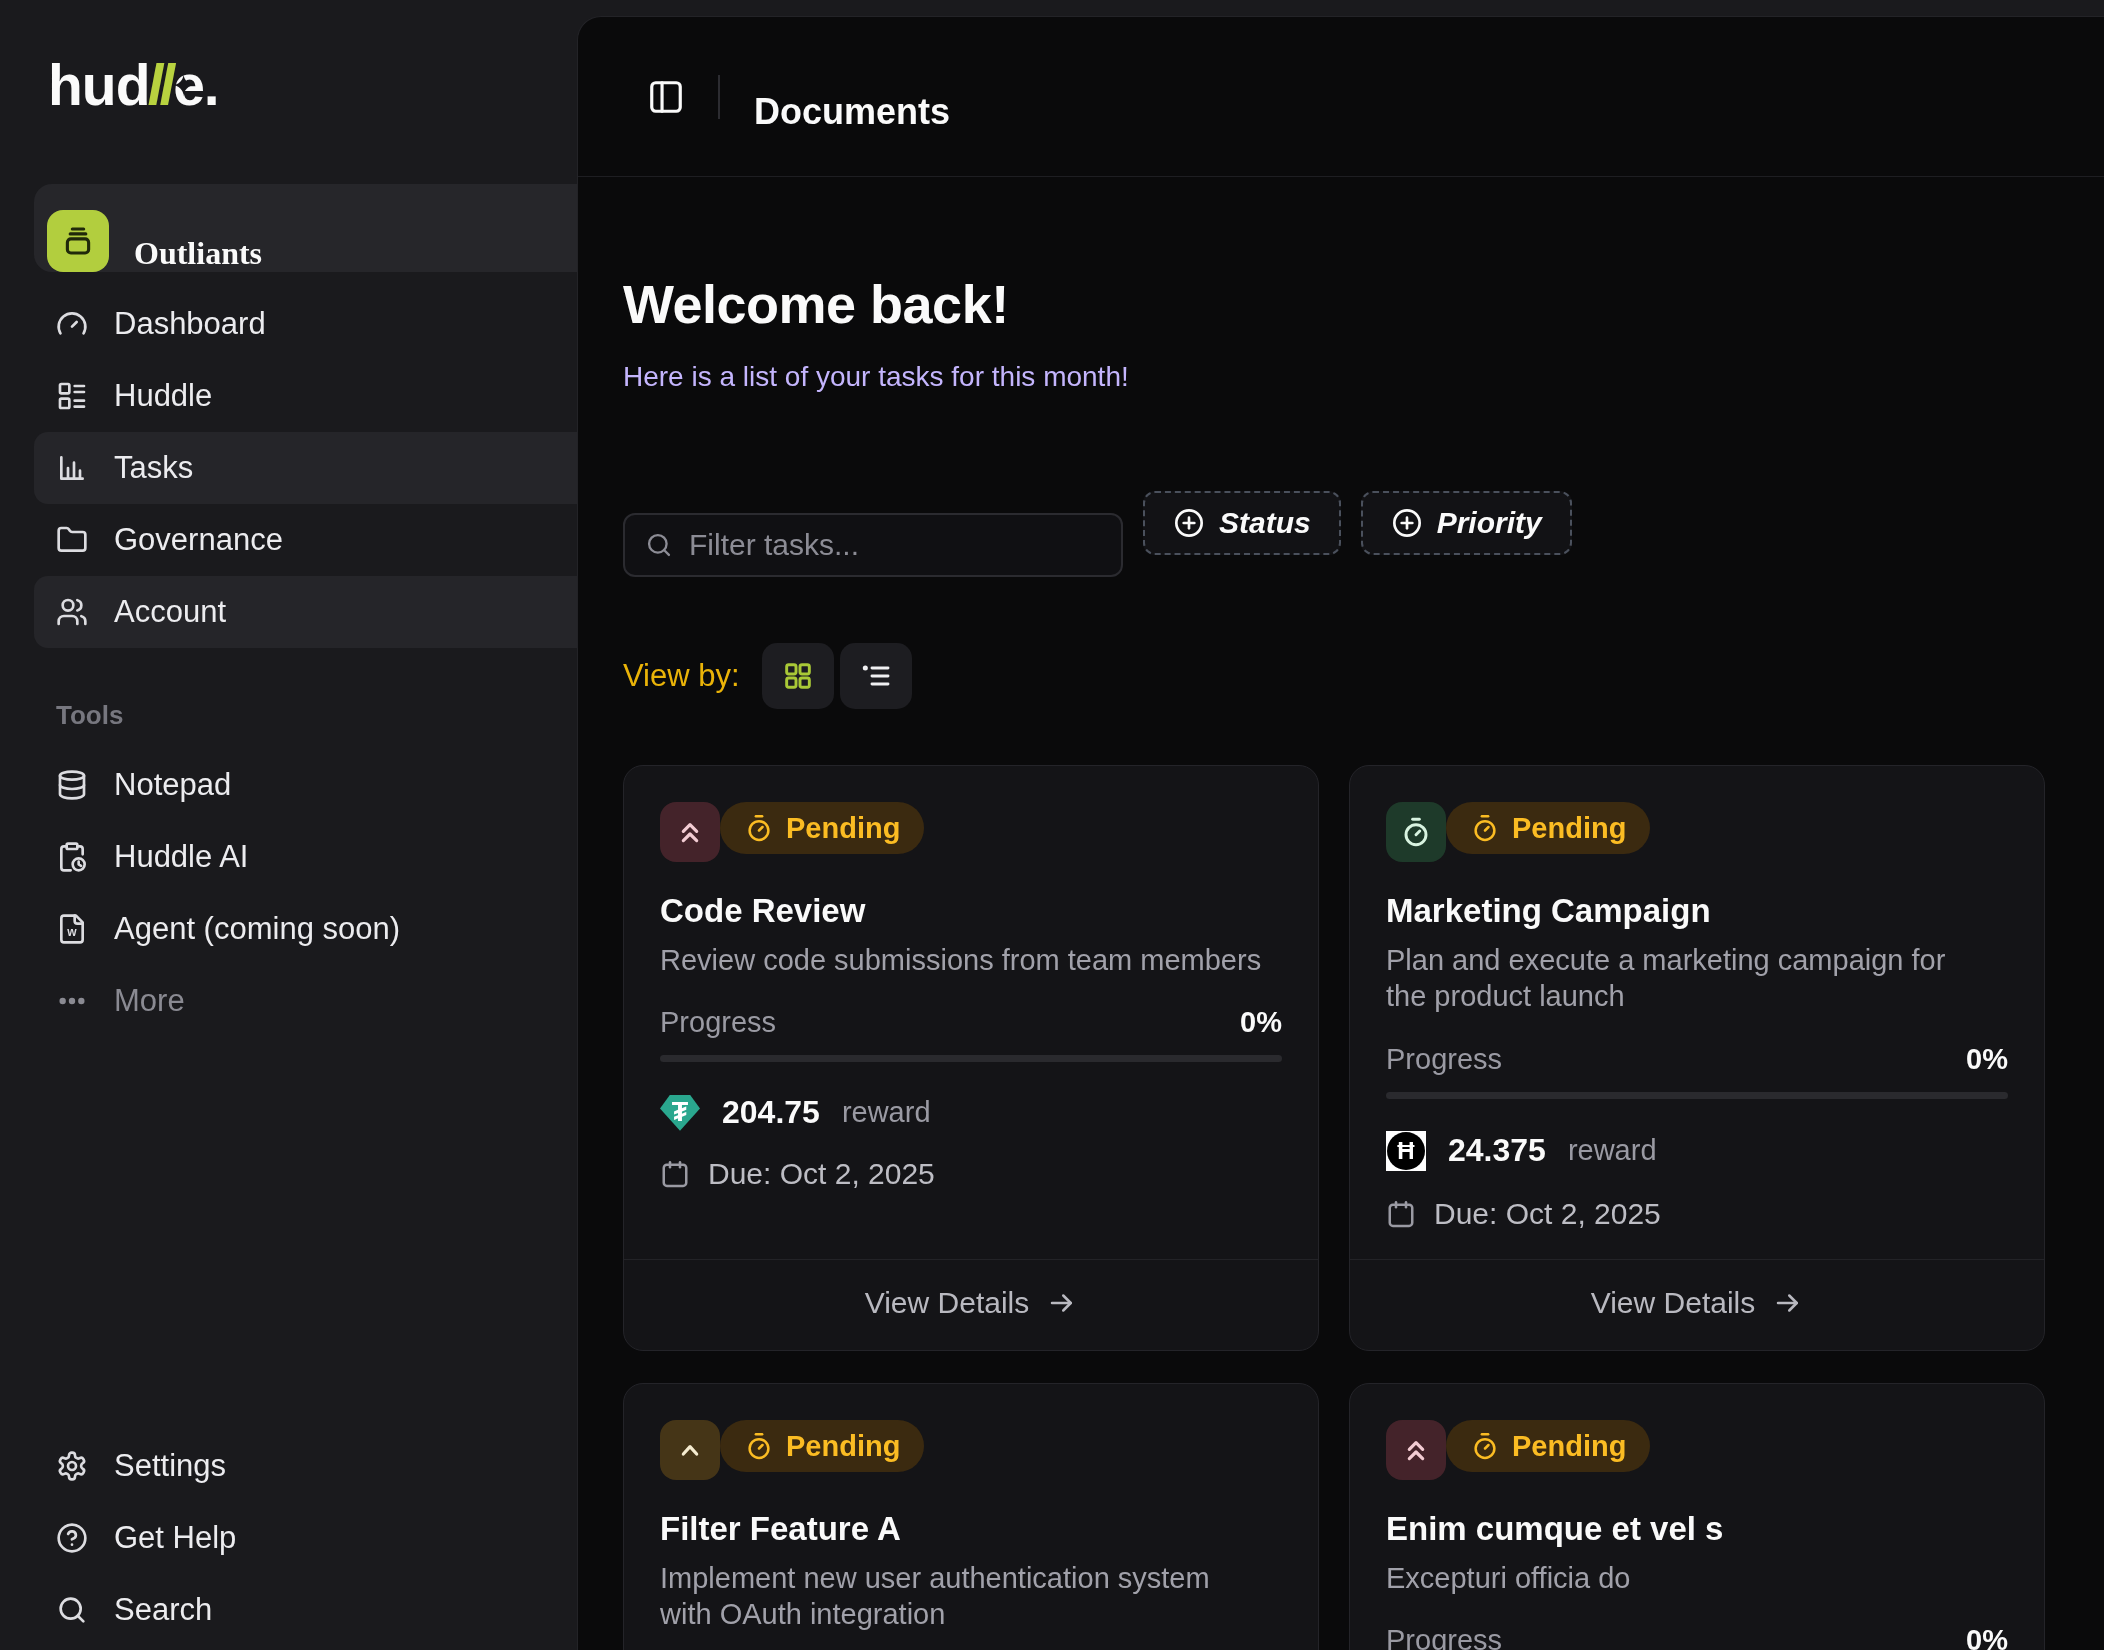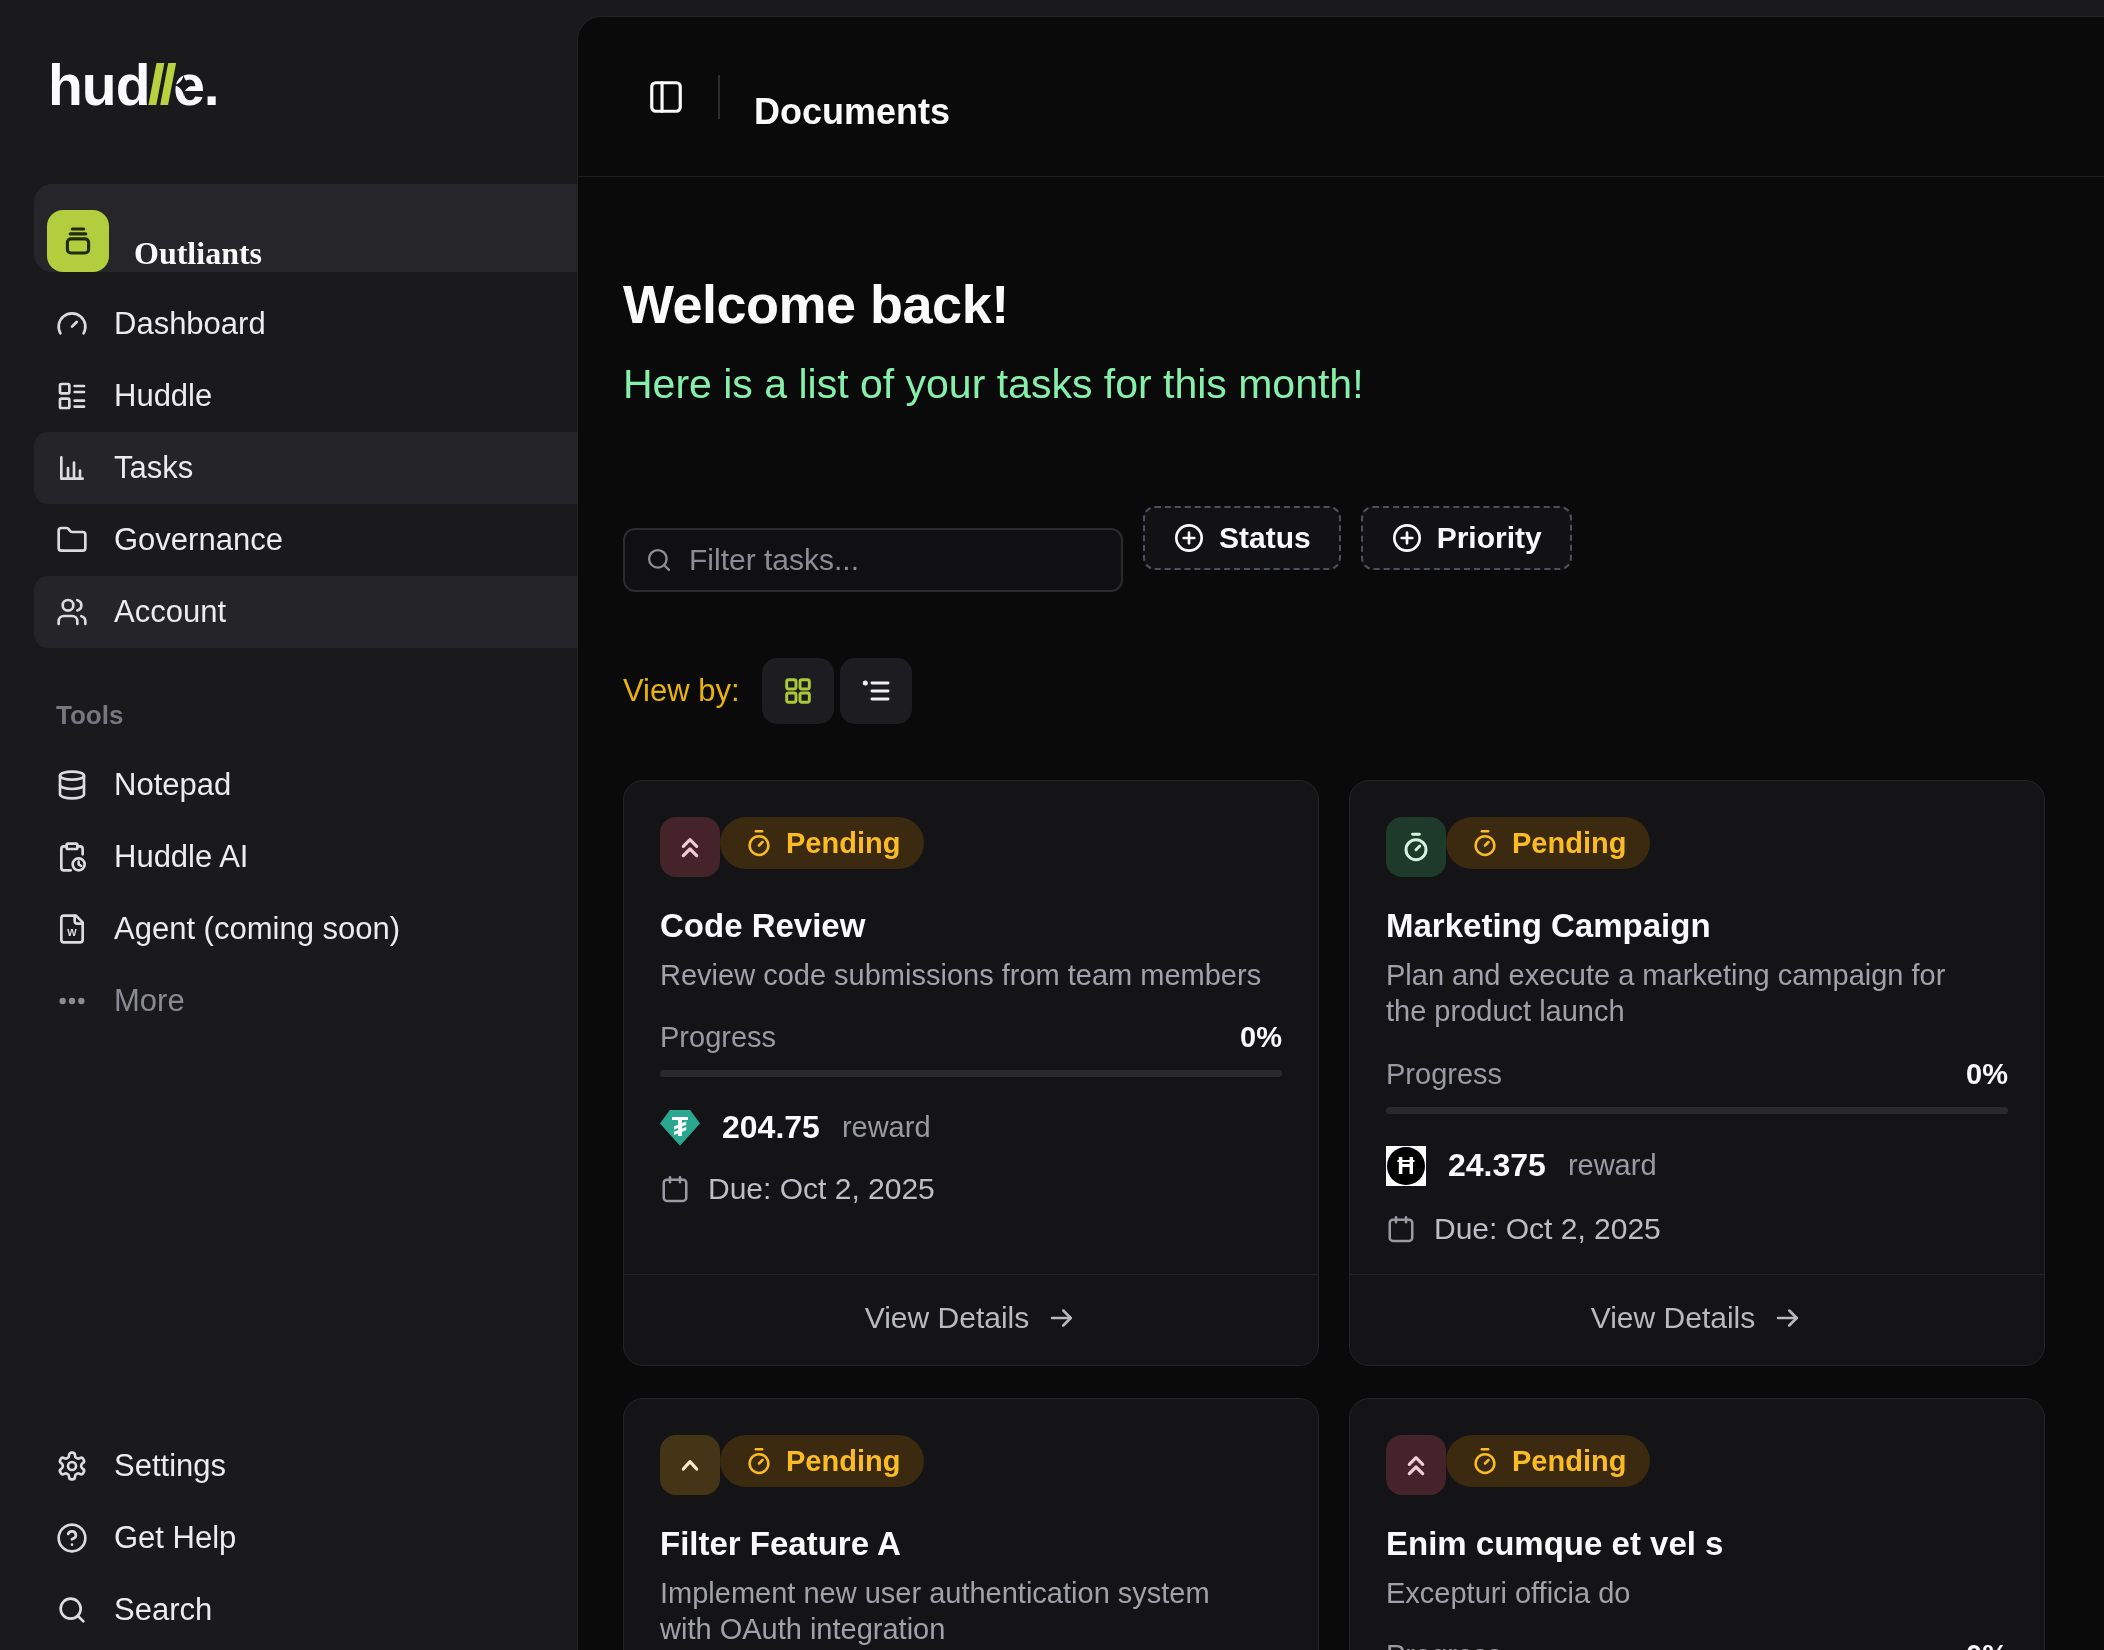--- a/index.html
+++ b/index.html
@@ -27,28 +27,28 @@
   .sidebar-bottom { margin-top:auto; display:flex; flex-direction:column; }
 
   
   .panel { position:absolute; left:577px; top:16px; width:1527px; height:1634px; background:#0a0a0b; border-radius:24px 0 0 0; border-top:1px solid #232327; border-left:1px solid #232327; overflow:hidden; }
   .phdr { height:160px; border-bottom:1px solid #1e1e22; display:flex; align-items:center; padding-left:66px; }
   .tgl { width:44px; height:44px; color:#fafafa; display:flex; align-items:center; justify-content:center; cursor:pointer; }
   .vdiv { width:2px; height:44px; background:#2c2c31; margin:0 34px 0 30px; }
   .phdr-title { font-size:36px; font-weight:700;margin-top:30px; }
   .content { padding:0 60px 0 45px; }
   .h1 { margin-top:96px; font-size:54px; font-weight:800; letter-spacing:-0.5px; }
-  .sub { margin-top:26px; font-size:41px; color:#86efac; }
+  .sub { margin-top:26px; font-size:28px; color:#c4b5fd; }
 
   .filter-row { margin-top:76px; display:flex; align-items:center; }
   .finput { width:500px; height:64px; border:2px solid #2b2b30; border-radius:12px; background:#101013; display:flex; align-items:center; padding:0 20px;margin-top:44px; }
   .finput .sic { color:#8c8c95; margin-right:16px; flex:0 0 auto; }
   .finput input { background:transparent; border:none; outline:none; color:#e4e4e7; font-size:30px; font-family:inherit; width:100%; }
   .finput input::placeholder { color:#8c8c95; }
-  .dashed-btn { height:64px; border:2px dashed #4a505c; border-radius:12px; background:#121215; display:flex; align-items:center; padding:0 28px; margin-left:20px; font-size:30px; font-weight:600; color:#fafafa; gap:14px; cursor:pointer; }
+  .dashed-btn { height:64px; border:2px dashed #4a505c; border-radius:12px; background:#121215; display:flex; align-items:center; padding:0 28px; margin-left:20px; font-size:30px; font-weight:600; color:#fafafa; gap:14px; cursor:pointer;font-style:italic; }
   .dashed-btn .bic { color:#fafafa; }
 
   .viewby-row { margin-top:66px; display:flex; align-items:center; }
   .viewby-label { font-size:31px; color:#eab308; margin-right:22px; }
   .vtoggle { width:72px; height:66px; border-radius:15px; background:#1d1d21; display:flex; align-items:center; justify-content:center; cursor:pointer; }
   .vtoggle + .vtoggle { margin-left:6px; }
   .vtoggle.grid-active { color:#a9c937; }
   .vtoggle.list-inactive { color:#f0f0f2; }
 
   

